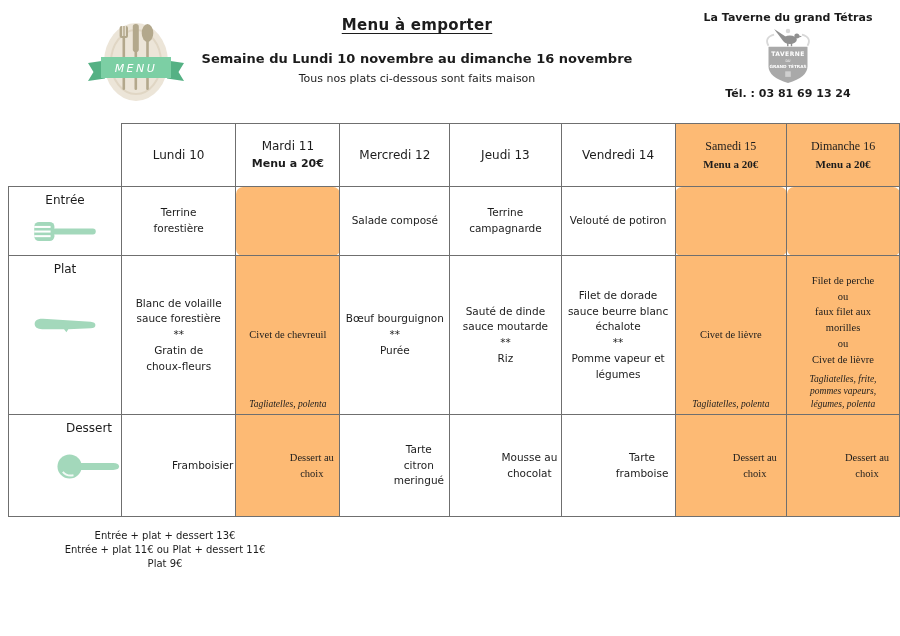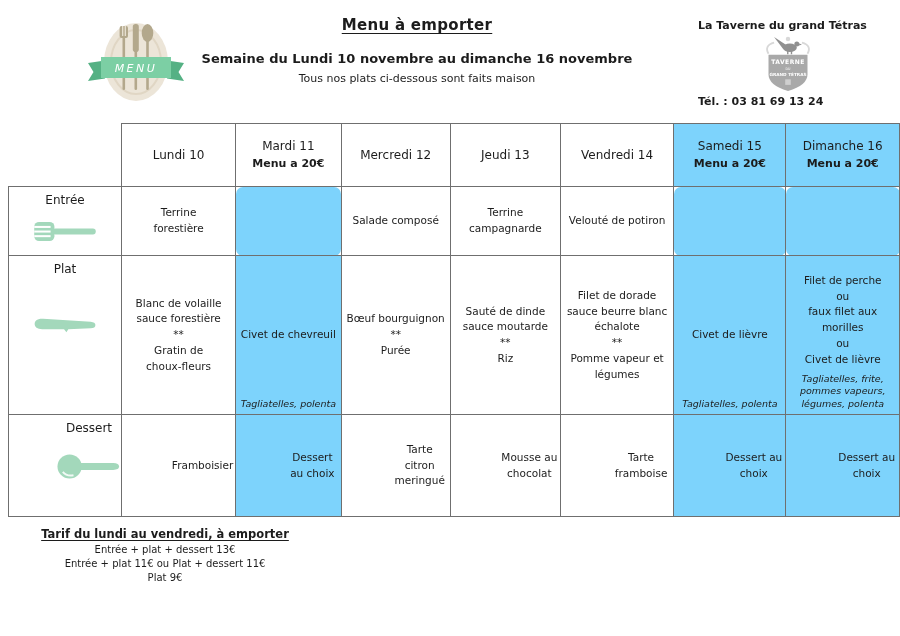--- a/index.html
+++ b/index.html
@@ -6,32 +6,32 @@
   .page{
     position:relative;width:900px;height:636px;background:#ffffff;
     font-family:"DejaVu Sans",sans-serif;color:#1c1c1c;overflow:hidden;
   }
   
   .menu-logo{position:absolute;left:86px;top:18px;width:100px;height:88px;text-decoration:underline;}
   .title-block{position:absolute;left:197px;top:16px;width:440px;text-align:center;}
   .page-title{font-size:15px;font-weight:600;text-decoration:underline;text-underline-offset:3px;letter-spacing:.3px;}
   .page-subtitle{margin-top:17px;font-size:13px;font-weight:700;}
   .page-note{margin-top:6px;font-size:11px;}
-  .restaurant-block{position:absolute;left:698px;top:11px;width:180px;margin-top:8px;}
+  .restaurant-block{position:absolute;left:698px;top:11px;width:180px;text-align:center;}
   .restaurant-name{font-size:11px;font-weight:700;}
   .badge{margin:3px auto 0;width:52px;height:58px;}
   .phone{font-size:11px;font-weight:700;margin-top:2px;}
   
   table.menu-table{position:absolute;left:8px;top:123px;border-collapse:collapse;table-layout:fixed;}
   .menu-table td{
     border:1px solid #6f6f6f;padding:0;text-align:center;vertical-align:middle;
     font-size:10.5px;line-height:1.5;overflow:hidden;position:relative;
   }
   td.corner{border:none;background:transparent;}
-  td.gray{background:#7dd3fc;}
+  td.gray{background:#fdba74;font-family:Liberation Serif, serif;}
   tr.r-header td{height:62px;}
   tr.r-entree td{height:68px;border-radius:7px;}
   tr.r-plat td{height:158px;}
   tr.r-dessert td{height:101px;padding-left:48px;}
   .day{font-size:12px;}
   .day-note{font-size:11px;font-weight:700;margin-top:1px;}
   td.row-label{vertical-align:top;}
   .row-label-text{font-size:12px;padding-top:4px;}
   .row-icon{display:block;margin:0 auto;}
   .icon-entree{margin-top:10px;}
@@ -246,19 +246,18 @@
       <td><span class="cell-text">Mousse au
 chocolat</span></td>
       <td><span class="cell-text">Tarte framboise</span></td>
       <td class="gray"><span class="cell-text">Dessert au choix</span></td>
       <td class="gray"><span class="cell-text">Dessert au choix</span></td>
     </tr>
   </tbody>
     </table>
 
   <div class="tarif">
-    <div class="tarif-title">Tarif du lundi au vendredi, à emporter</div>
     <div class="tarif-line">Entrée + plat + dessert 13€</div>
     <div class="tarif-line">Entrée + plat 11€ ou Plat + dessert 11€</div>
     <div class="tarif-line">Plat 9€</div>
   </div>
 
 </div>
 
 </body></html>

